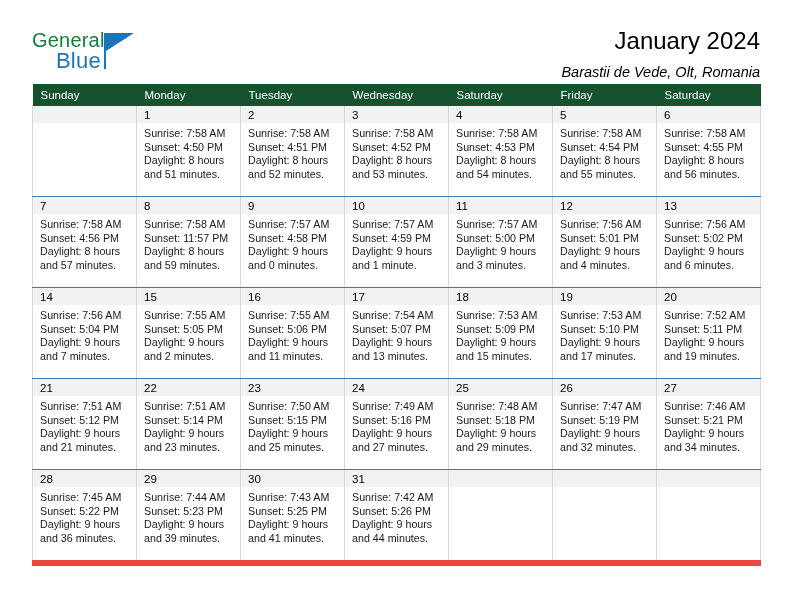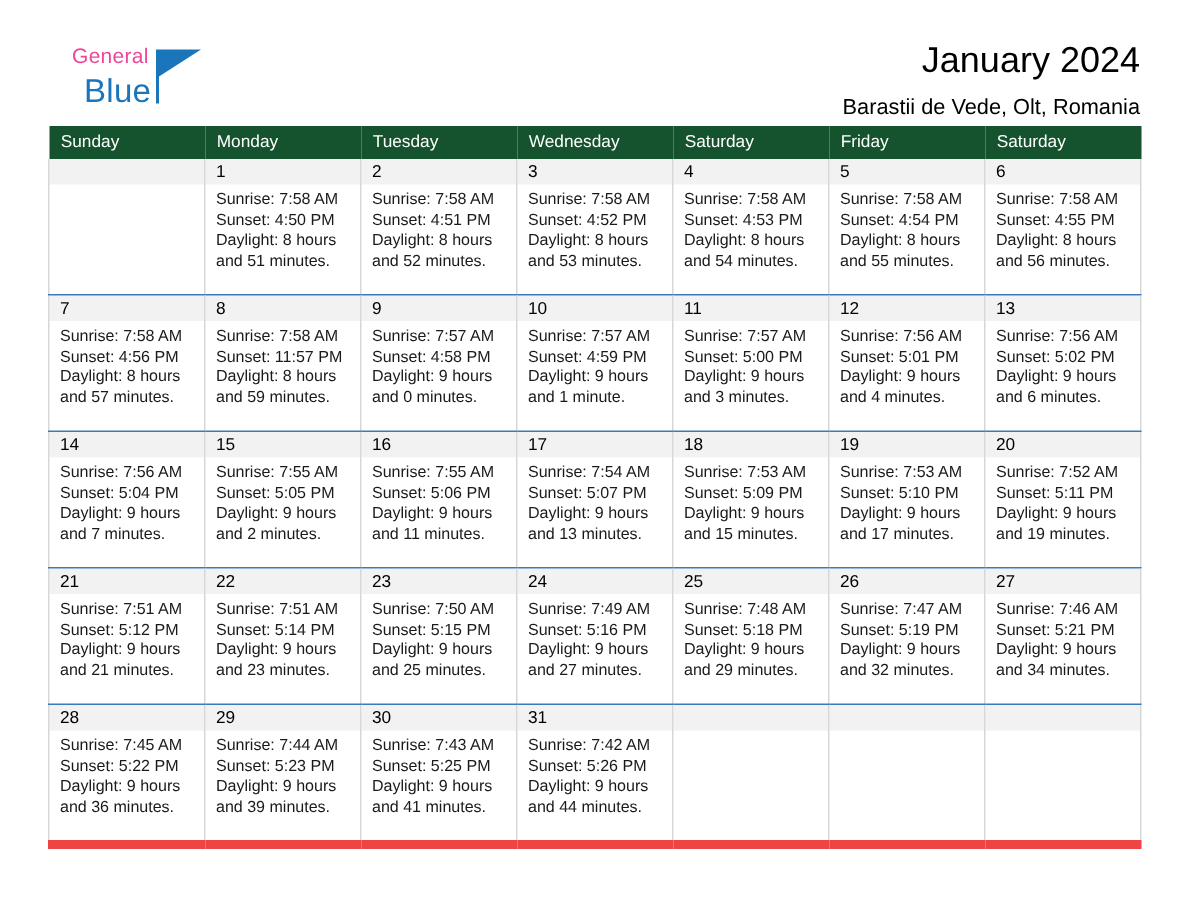--- a/index.html
+++ b/index.html
@@ -33,25 +33,25 @@
   }
   .brand {
     position: relative;
     width: 120px;
     height: 50px;
     line-height: 1;
     user-select: none;
   }
   .brand-general {
     position: absolute;
-    left: 16px;
+    left: 0;
     top: 2px;
-    font-size: 14px;
+    font-size: 20px;
     letter-spacing: .2px;
-    color: #ec4899;
+    color: #15803d;
     font-family: "Liberation Sans", sans-serif;
   }
   .brand-blue {
     position: absolute;
     left: 24px;
     top: 22px;
     font-size: 22px;
     letter-spacing: .2px;
     color: #1b75bb;
     font-family: "Liberation Sans", sans-serif;
@@ -82,20 +82,21 @@
     font-size: 24px;
     color: #000;
     line-height: 1.1;
     white-space: nowrap;
   }
   .cal-subtitle {
     font-size: 14.5px;
     color: #000;
     margin-top: 10px;
     white-space: nowrap;
+    font-style: italic;
   }
 
   
   .calendar {
     margin-top: 12px;
     width: 728px;
     border-collapse: collapse;
     table-layout: fixed;
   }
   .calendar col { width: 104px; }

